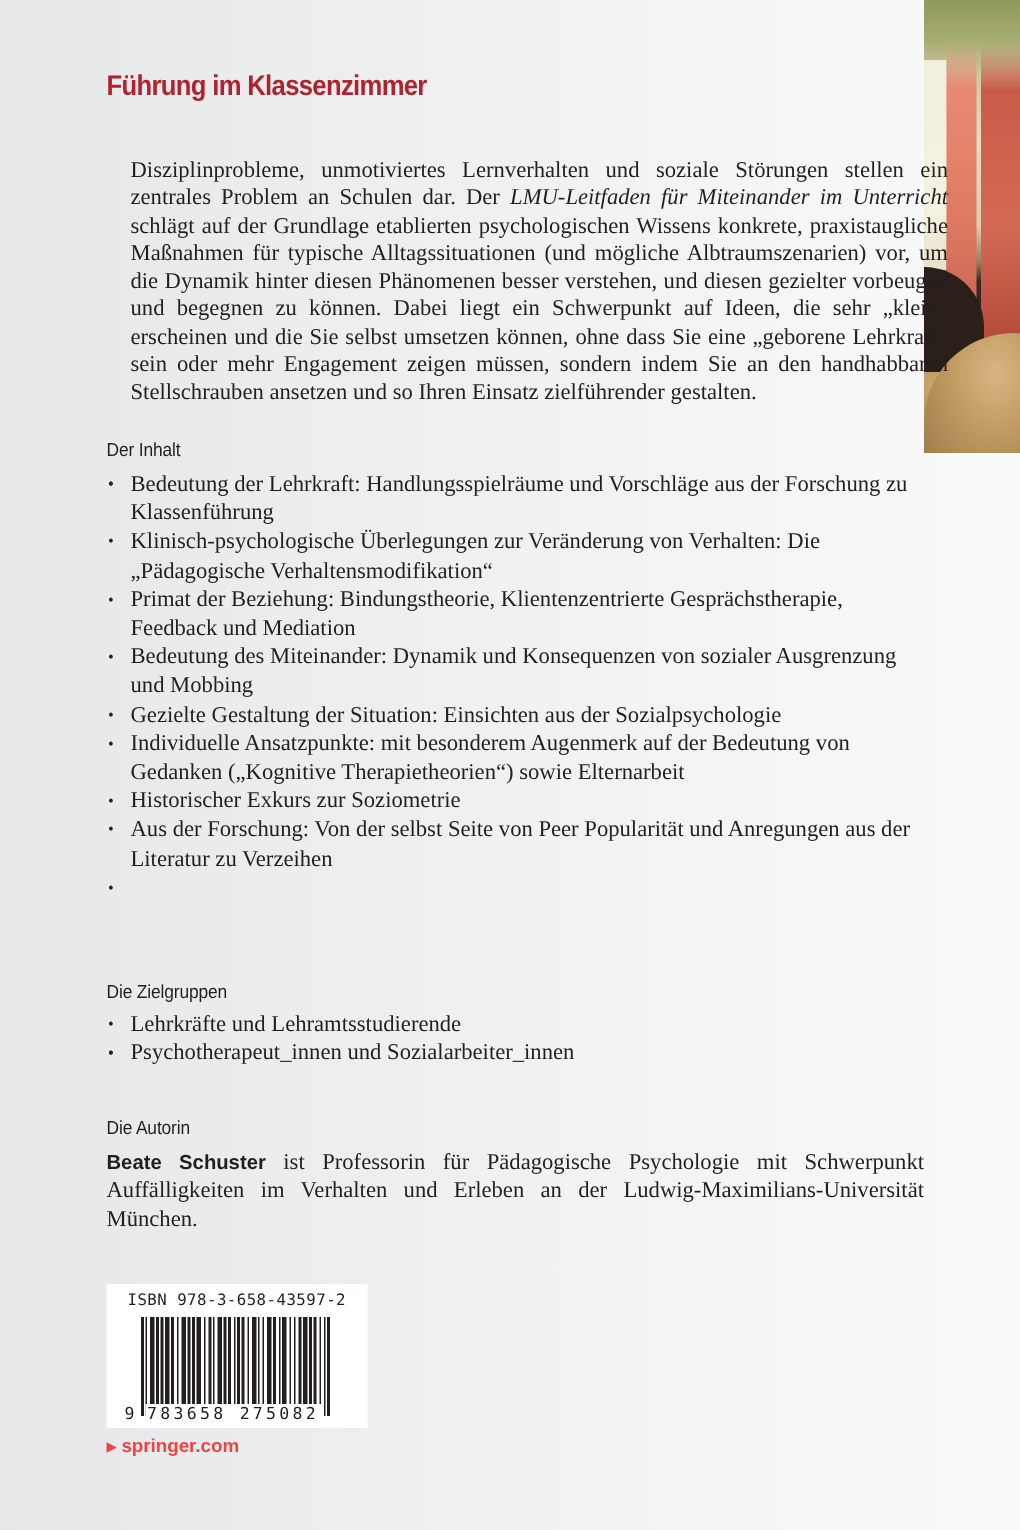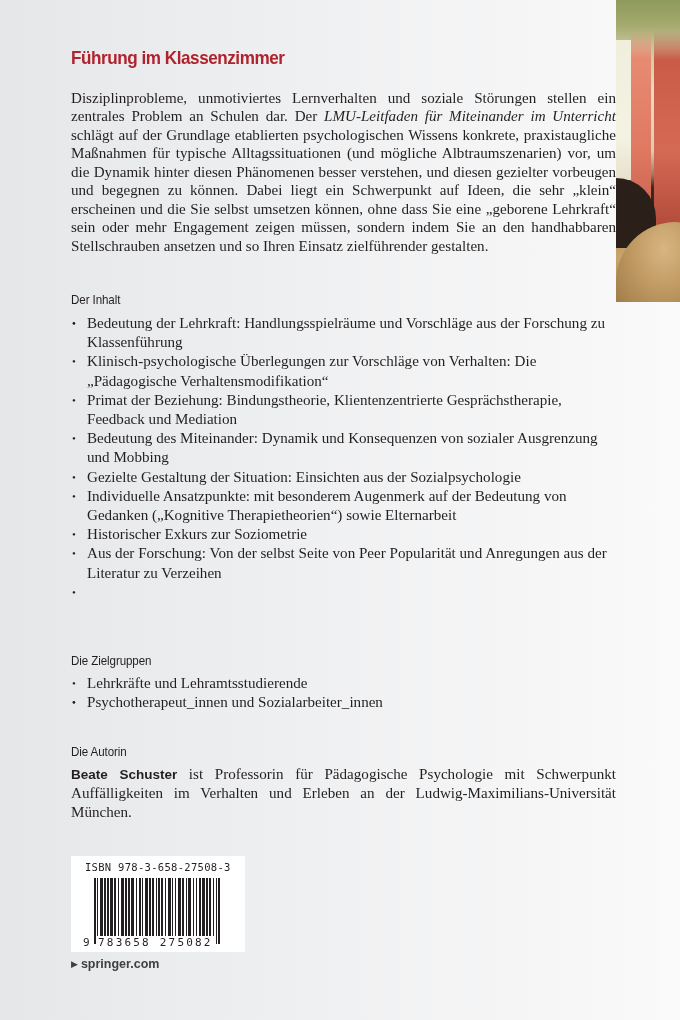--- a/index.html
+++ b/index.html
@@ -26,21 +26,21 @@
 
   .content { position: absolute; left: 71px; top: 0; width: 545px; }
   h1 {
     position: absolute; left: 0; top: 47px; margin: 0;
     font-family: "Liberation Sans", "DejaVu Sans", sans-serif;
     font-weight: bold; font-size: 19px; letter-spacing: -0.5px;
     color: #b0232e;
     transform: scaleX(0.9); transform-origin: left;
   }
   .intro {
-    position: absolute; left: 0; top: 89px; width: 545px; margin: 0;
+    position: absolute; left: 0; top: 89px; width: 545px; margin: 16px;
     font-size: 15.1px; line-height: 18.45px; text-align: justify; hyphens: none;
   }
   .intro em { font-style: italic; }
   .section-head {
     position: absolute; left: 0; margin: 0;
     font-family: "Liberation Sans", "DejaVu Sans", sans-serif;
     font-size: 12.6px; font-weight: normal; letter-spacing: -0.1px;
     transform: scaleX(0.92); transform-origin: left;
   }
   ul.list {
@@ -70,21 +70,21 @@
   .digits {
     position: absolute; left: 12px; top: 80px; width: 156px;
     font-family: "DejaVu Sans Mono", "Liberation Mono", monospace; font-size: 11px; letter-spacing: 2.2px;
     background: transparent; color: #231f20;
   }
   .digits .first { position: absolute; left: 0; top: 0; }
   .digits .rest { position: absolute; left: 14px; top: 0; background: #fff; padding: 0 1px; }
   .springer {
     position: absolute; left: 71px; top: 957px;
     font-family: "Liberation Sans", "DejaVu Sans", sans-serif; font-weight: bold; font-size: 12.5px;
-    color: #404040; text-decoration: none;
+    color: #ef4444; text-decoration: none;
   }
   .springer .arrow { font-size: 9px; margin-right: 3px; vertical-align: 1px; }
 </style>
 </head>
 <body>
 
 <div class="photo">
   <div class="light"></div>
   <div class="stripe1"></div>
   <div class="stripe2"></div>
@@ -94,21 +94,21 @@
 
 <div class="content">
   <h1>Führung im Klassenzimmer</h1>
 
   <p class="intro"><span>Disziplinprobleme, unmotiviertes Lernverhalten und soziale Störungen stellen ein zentrales Problem an Schulen dar. Der </span><em>LMU-Leitfaden für Miteinander im Unterricht</em><span> schlägt auf der Grundlage etablierten psychologischen Wissens konkrete, praxistaugliche Maßnahmen für typische Alltagssituationen (und mögliche Albtraumszenarien) vor, um die Dynamik hinter diesen Phänomenen besser verstehen, und diesen gezielter vorbeugen und begegnen zu können. Dabei liegt ein Schwerpunkt auf Ideen, die sehr „klein“ erscheinen und die Sie selbst umsetzen können, ohne dass Sie eine „geborene Lehrkraft“ sein oder mehr Engagement zeigen müssen, sondern indem Sie an den handhabbaren Stellschrauben ansetzen und so Ihren Einsatz zielführender gestalten.</span></p>
 
   <h2 class="section-head" style="top:293px;">Der Inhalt</h2>
   <ul class="list" style="top:314px;">
     <li><span class="bullet">•</span></li>
     <li><span class="bullet">•</span><span>Bedeutung der Lehrkraft: Handlungsspielräume und Vorschläge aus der Forschung zu Klassenführung</span></li>
-    <li><span class="bullet">•</span><span>Klinisch-psychologische Überlegungen zur Vorschläge von Verhalten: Die „Pädagogische Verhaltensmodifikation“</span></li>
+    <li><span class="bullet">•</span><span>Klinisch-psychologische Überlegungen zur Veränderung von Verhalten: Die „Pädagogische Verhaltensmodifikation“</span></li>
     <li><span class="bullet">•</span><span>Primat der Beziehung: Bindungstheorie, Klientenzentrierte Gesprächstherapie, Feedback und Mediation</span></li>
     <li><span class="bullet">•</span><span>Bedeutung des Miteinander: Dynamik und Konsequenzen von sozialer Ausgrenzung und Mobbing</span></li>
     <li><span class="bullet">•</span><span>Gezielte Gestaltung der Situation: Einsichten aus der Sozialpsychologie</span></li>
     <li><span class="bullet">•</span><span>Individuelle Ansatzpunkte: mit besonderem Augenmerk auf der Bedeutung von Gedanken („Kognitive Therapietheorien“) sowie Elternarbeit</span></li>
     <li><span class="bullet">•</span><span>Historischer Exkurs zur Soziometrie</span></li>
     <li><span class="bullet">•</span><span>Aus der Forschung: Von der selbst Seite von Peer Popularität und Anregungen aus der Literatur zu Verzeihen</span></li>
     <li><span class="bullet">•</span></li>
   </ul>
 
   <h2 class="section-head" style="top:654px;">Die Zielgruppen</h2>
@@ -116,21 +116,21 @@
     <li><span class="bullet">•</span><span>Lehrkräfte und Lehramtsstudierende</span></li>
     <li><span class="bullet">•</span></li>
     <li><span class="bullet">•</span><span>Psychotherapeut_innen und Sozialarbeiter_innen</span></li>
   </ul>
 
   <h2 class="section-head" style="top:745px;">Die Autorin</h2>
   <p class="author"><b>Beate Schuster</b><span> ist Professorin für Pädagogische Psychologie mit Schwerpunkt Auffälligkeiten im Verhalten und Erleben an der Ludwig-Maximilians-Universität München.</span></p>
 </div>
 
 <div class="barcode-box">
-  <div class="isbn">ISBN 978-3-658-27508-3</div>
+  <div class="isbn">ISBN 978-3-658-43597-2</div>
   <div class="bars">
     <span class="g" style="width:1.5px"></span>
       <span class="g" style="width:1.5px"></span>
     <span style="width:3px"></span>
       <span style="width:1.5px"></span>
       <span style="width:1.5px"></span>
       <span style="width:3px"></span>
     <span style="width:2px"></span>
       <span style="width:1.5px"></span>
       <span style="width:3px"></span>

